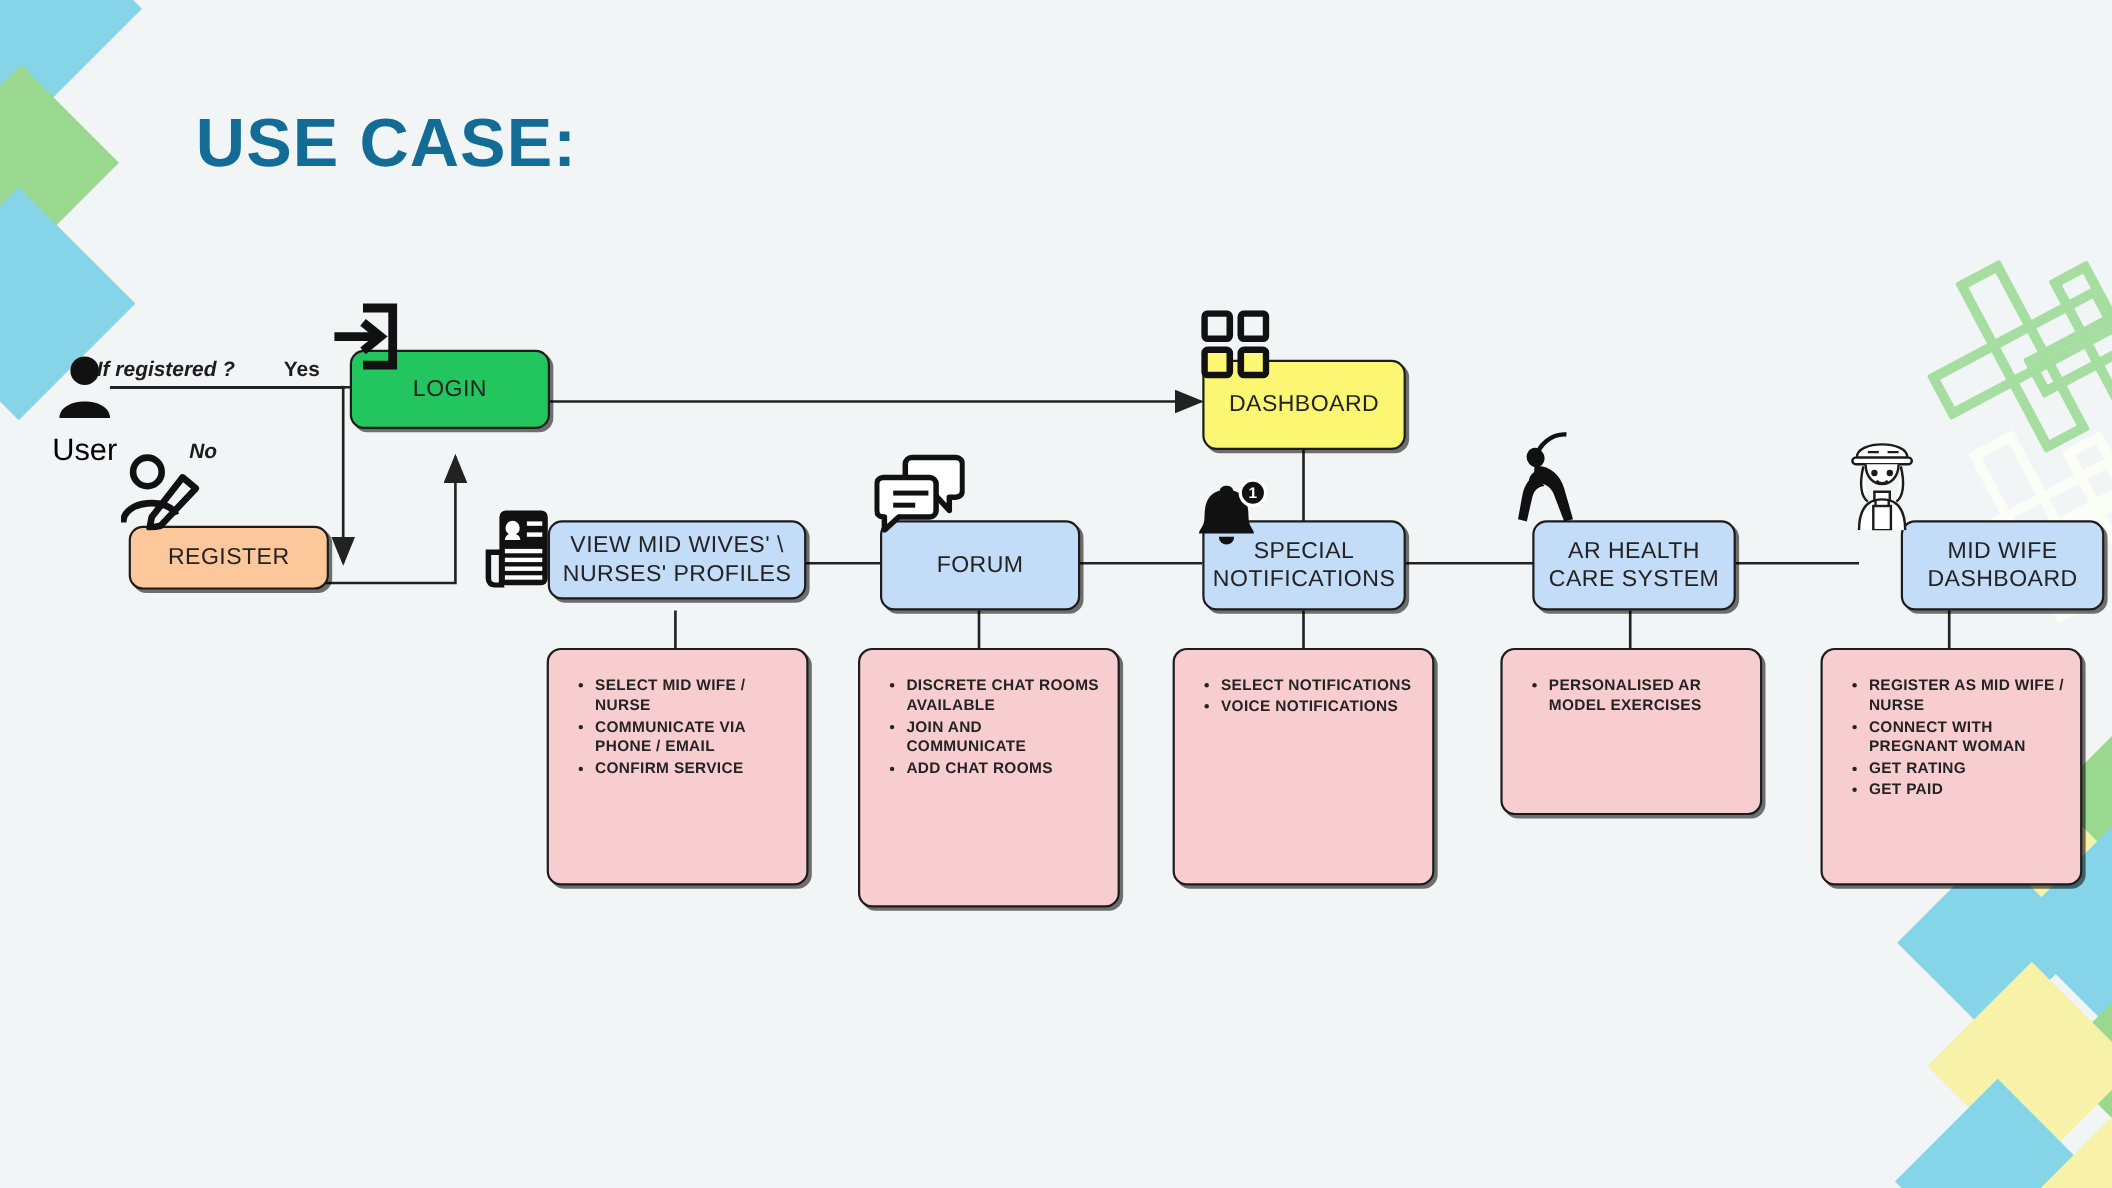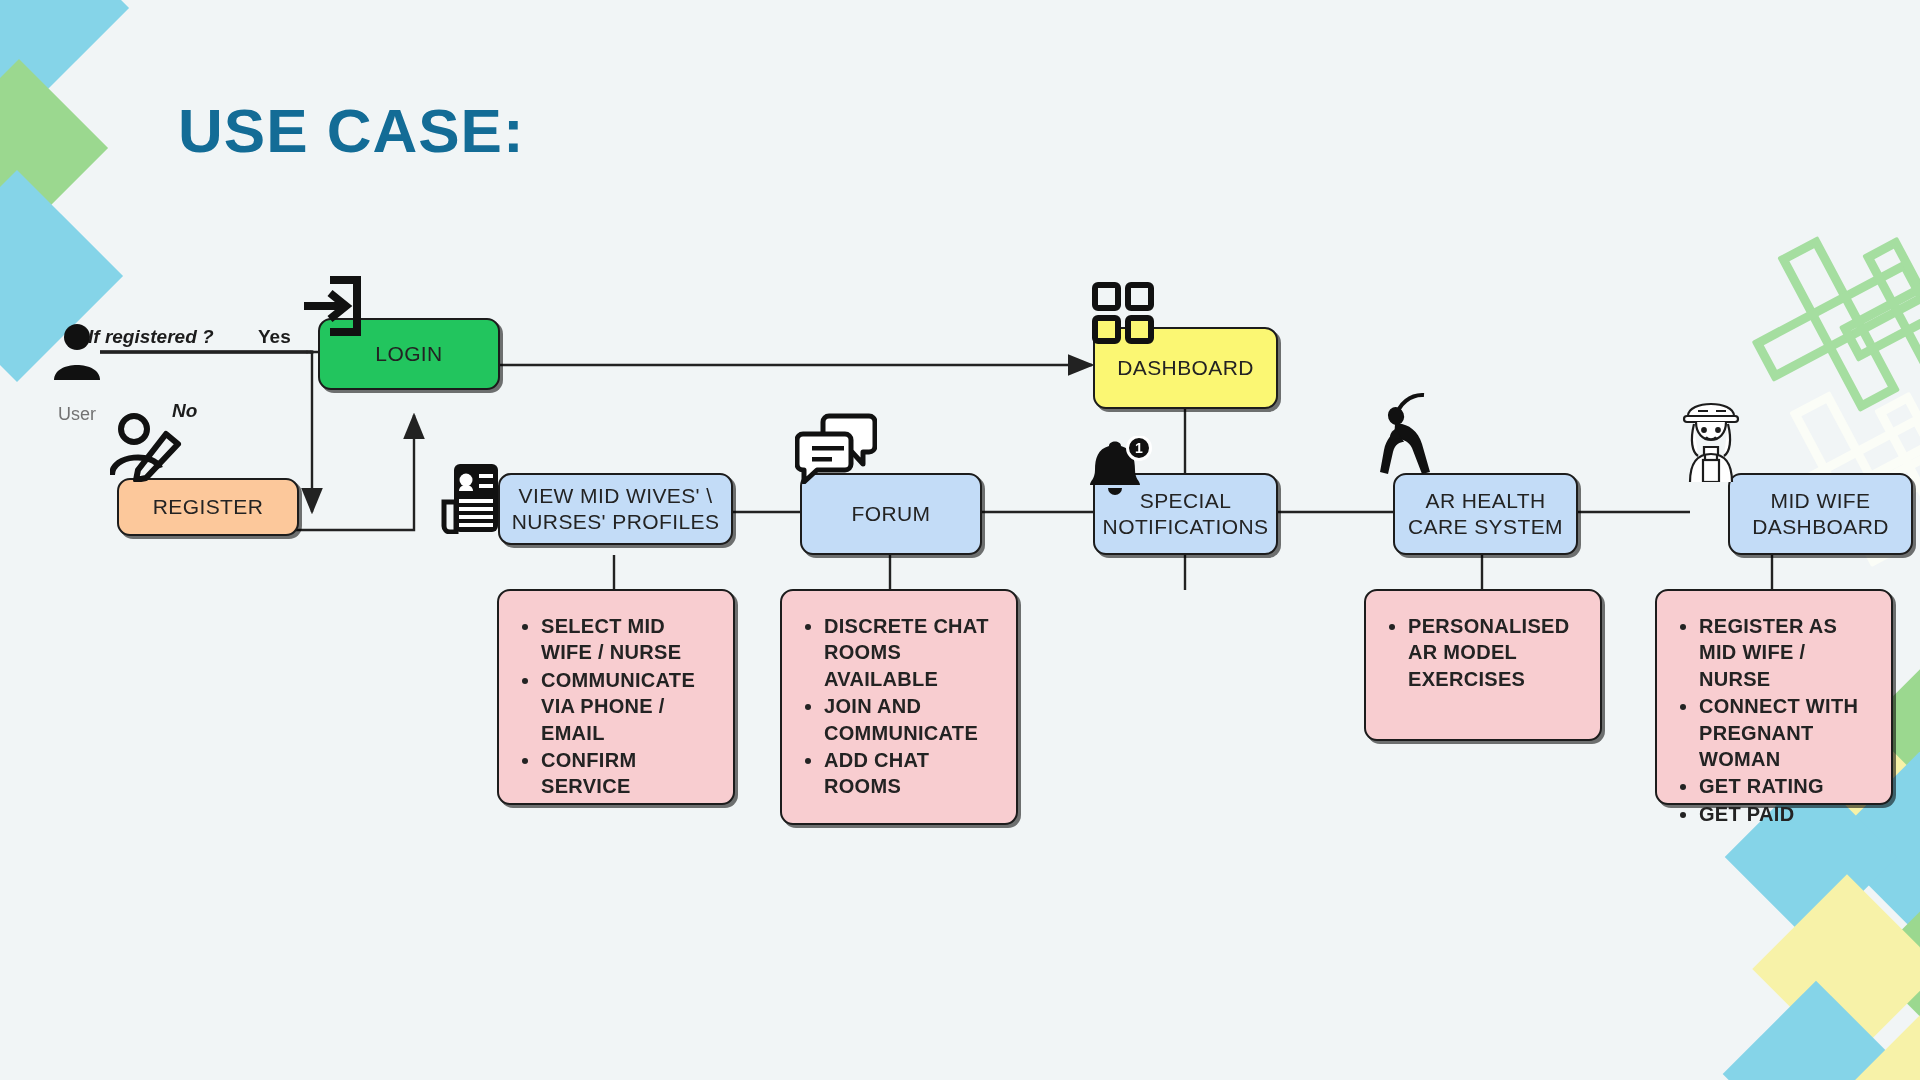--- a/index.html
+++ b/index.html
@@ -58,21 +58,21 @@
   .node.orange { background: #fcc89b; }
   .node.yellow { background: #fbf773; }
   .node.blue   { background: #c3dcf7; }
   .node.pink   { background: #f8cdd0; }
 
   .node.bullets {
     align-items: flex-start;
     justify-content: flex-start;
     text-align: left;
     padding: 22px 14px 24px 22px;
-    font-size: 20px;
+    font-size: 14px;
     font-weight: bold;
     letter-spacing: .3px;
     line-height: 1.32;
   }
   .node.bullets ul { list-style: disc; padding-left: 20px; }
   .node.bullets li { margin-bottom: 1px; }
 
   
   #wires { position: absolute; inset: 0; z-index: 2; }
 
@@ -89,23 +89,23 @@
 
   
   #user-actor {
     position: absolute;
     left: 22px; top: 322px;
     width: 110px;
     text-align: center;
     z-index: 6;
   }
   #user-actor .cap {
-    font-size: 18px;
-    color: #737373;
-    margin-top: 18px;
+    font-size: 28px;
+    color: #000000;
+    margin-top: 6px;
   }
 
   
   .ficon { position: absolute; z-index: 7; }
 </style>
 </head>
 <body>
 
 <div id="stage">
 
@@ -324,20 +324,26 @@
   </div>
 
   <div class="node pink bullets" style="left:780px; top:589px; width:238px; height:236px;">
     <ul>
         <li>DISCRETE CHAT ROOMS AVAILABLE</li>
         <li>JOIN AND COMMUNICATE</li>
         <li>ADD CHAT ROOMS</li>
       </ul>
   </div>
 
+  <div class="node pink bullets" style="left:1066px; top:589px; width:238px; height:216px;">
+    <ul>
+        <li>SELECT NOTIFICATIONS</li>
+        <li>VOICE NOTIFICATIONS</li>
+      </ul>
+  </div>
 
   <div class="node pink bullets" style="left:1364px; top:589px; width:238px; height:152px;">
     <ul>
         <li>PERSONALISED AR MODEL EXERCISES</li>
       </ul>
   </div>
 
   <div class="node pink bullets" style="left:1655px; top:589px; width:238px; height:216px;">
     <ul>
         <li>REGISTER AS MID WIFE / NURSE</li>

